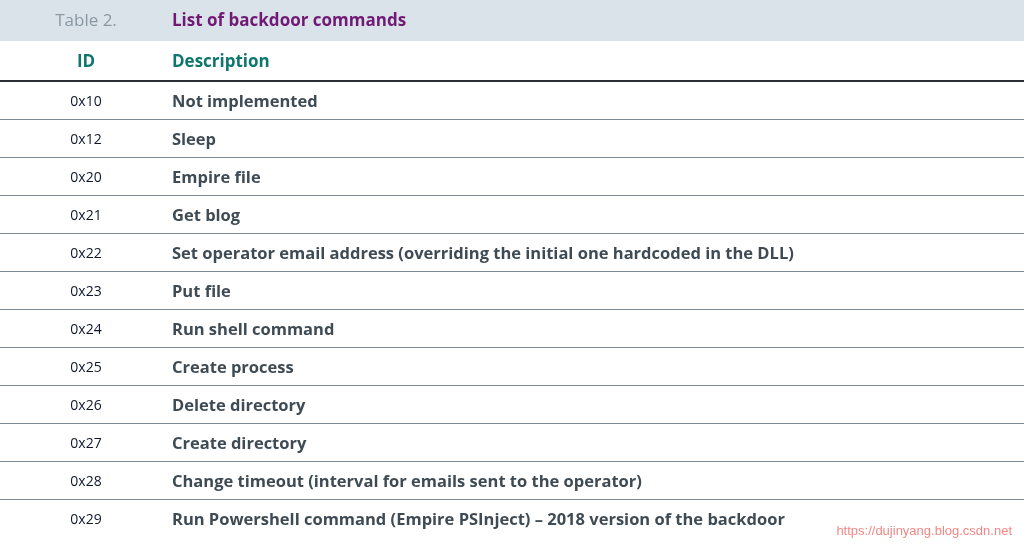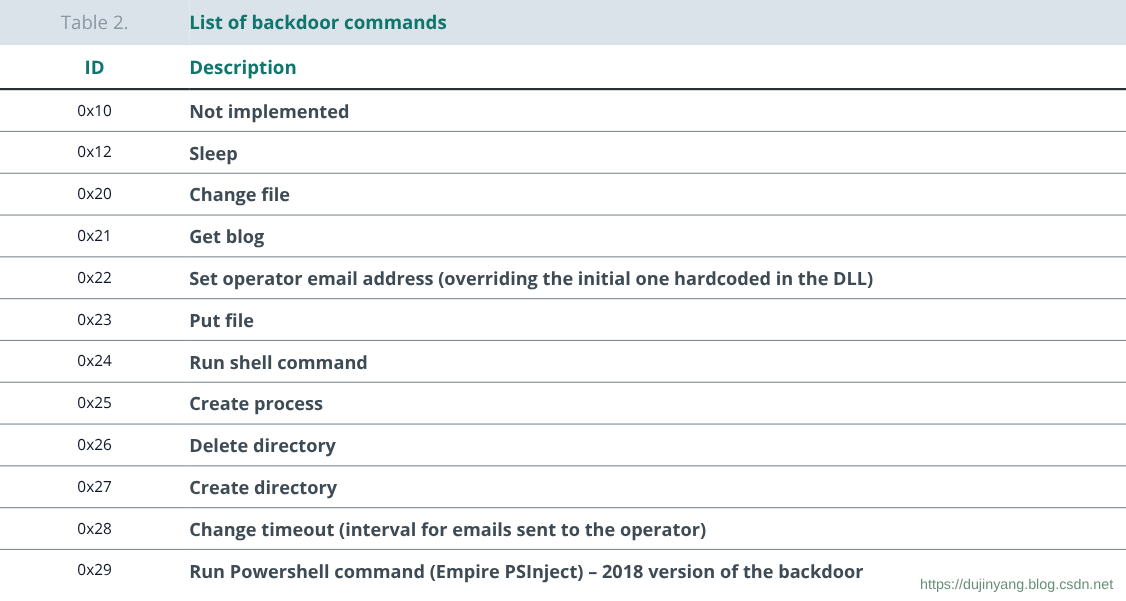--- a/index.html
+++ b/index.html
@@ -25,21 +25,21 @@
     }
     .col-id { width: 172px; }
     .col-desc { width: 852px; }
     .table-num {
       color: #8a98a3;
       font-size: 17px;
       text-align: center;
       display: block;
     }
     .table-title {
-      color: #0f766e;
+      color: #701a75;
       font-weight: 700;
       font-size: 17px;
       padding-left: 0;
     }
     .head-row th {
       font-weight: 700;
       font-size: 17px;
       color: #0f766e;
       text-align: left;
       padding: 8px 0 8px 0;
@@ -60,21 +60,21 @@
     .cell-desc {
       color: #3e4b55;
       font-size: 16.5px;
       font-weight: 700;
       padding-right: 10px;
     }
     .watermark {
       position: absolute;
       right: 12px;
       bottom: 8px;
-      color: #14532d;
+      color: #ef4444;
       font-size: 13px;
       opacity: 0.65;
       font-family: Arial, sans-serif;
       pointer-events: none;
     }
   </style>
 </head>
 <body>
 
 <table class="tbl">
@@ -100,21 +100,21 @@
       <tr class="body-row">
         <td class="cell-id col-id">0x10</td>
         <td class="cell-desc col-desc">Not implemented</td>
       </tr>
       <tr class="body-row">
         <td class="cell-id col-id">0x12</td>
         <td class="cell-desc col-desc">Sleep</td>
       </tr>
       <tr class="body-row">
         <td class="cell-id col-id">0x20</td>
-        <td class="cell-desc col-desc">Change file</td>
+        <td class="cell-desc col-desc">Empire file</td>
       </tr>
       <tr class="body-row">
         <td class="cell-id col-id">0x21</td>
         <td class="cell-desc col-desc">Get blog</td>
       </tr>
       <tr class="body-row">
         <td class="cell-id col-id">0x22</td>
         <td class="cell-desc col-desc">Set operator email address (overriding the initial one hardcoded in the DLL)</td>
       </tr>
       <tr class="body-row">

